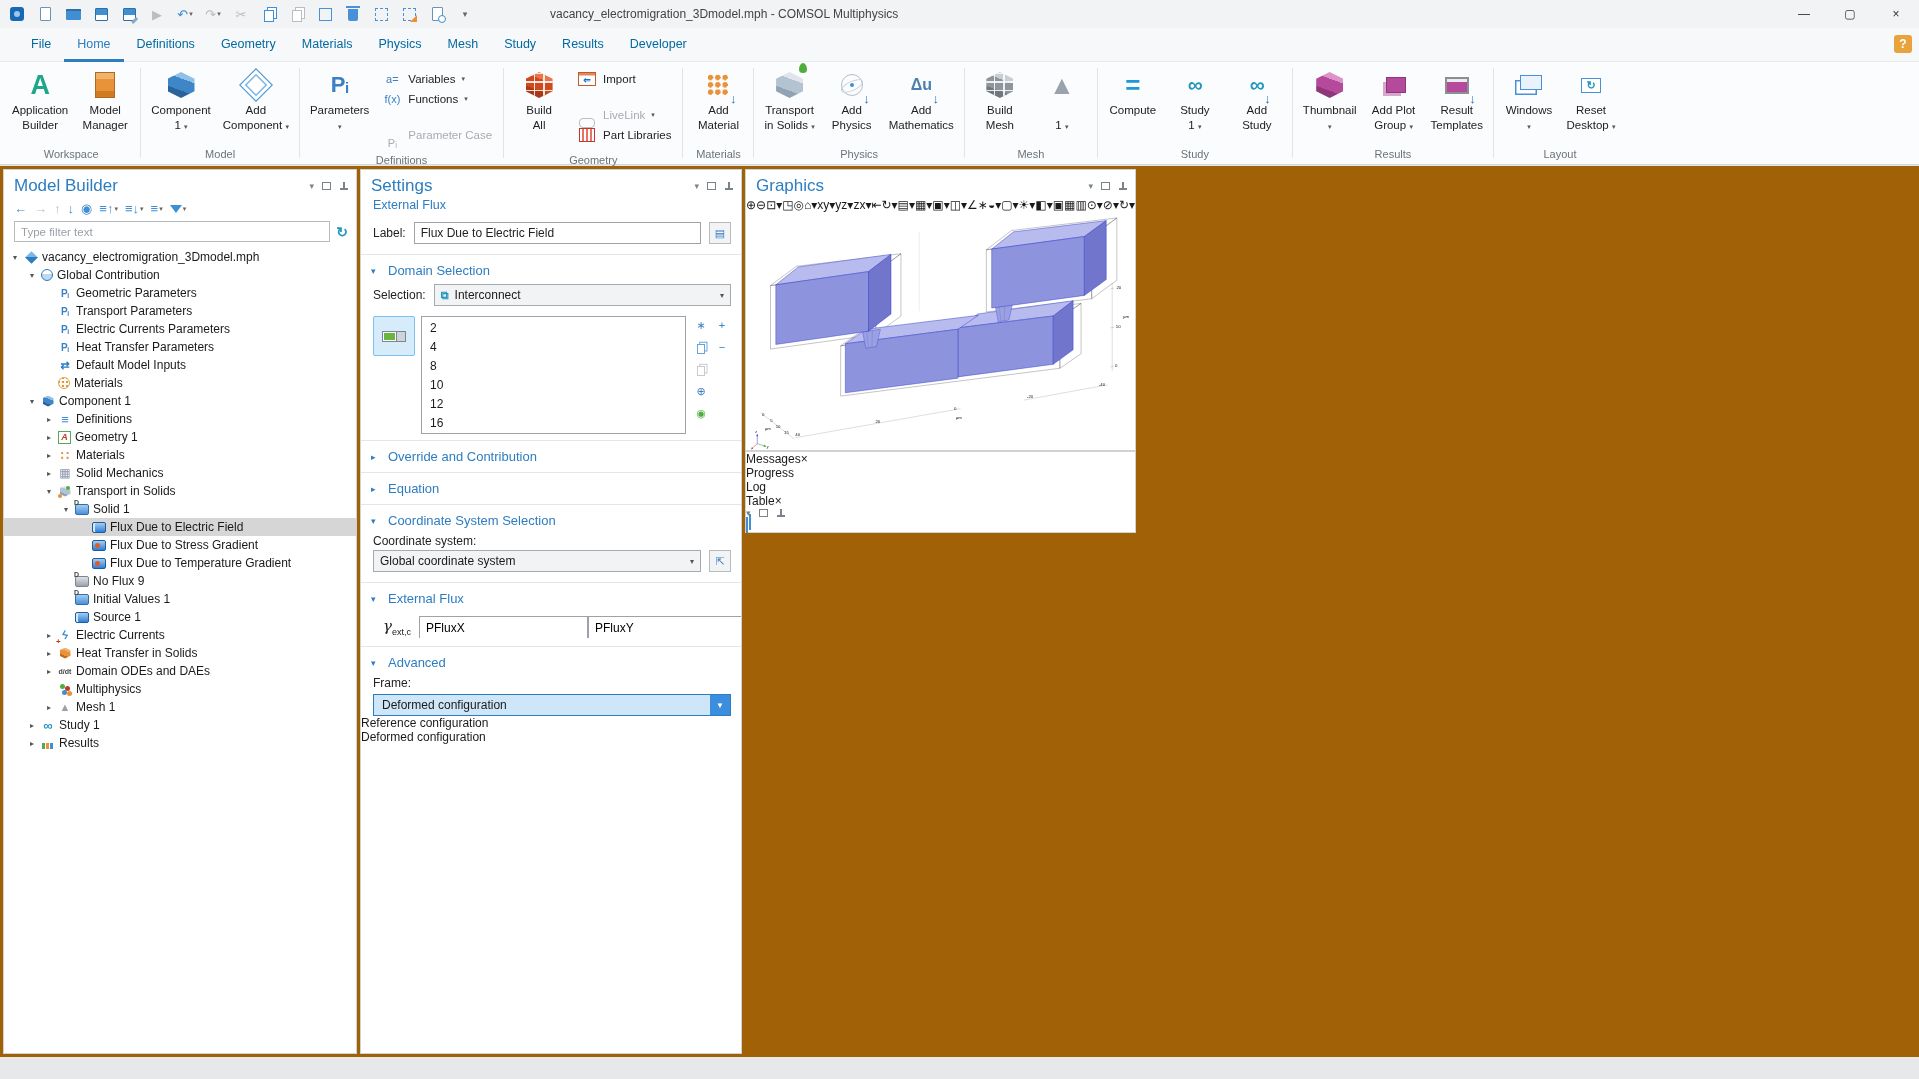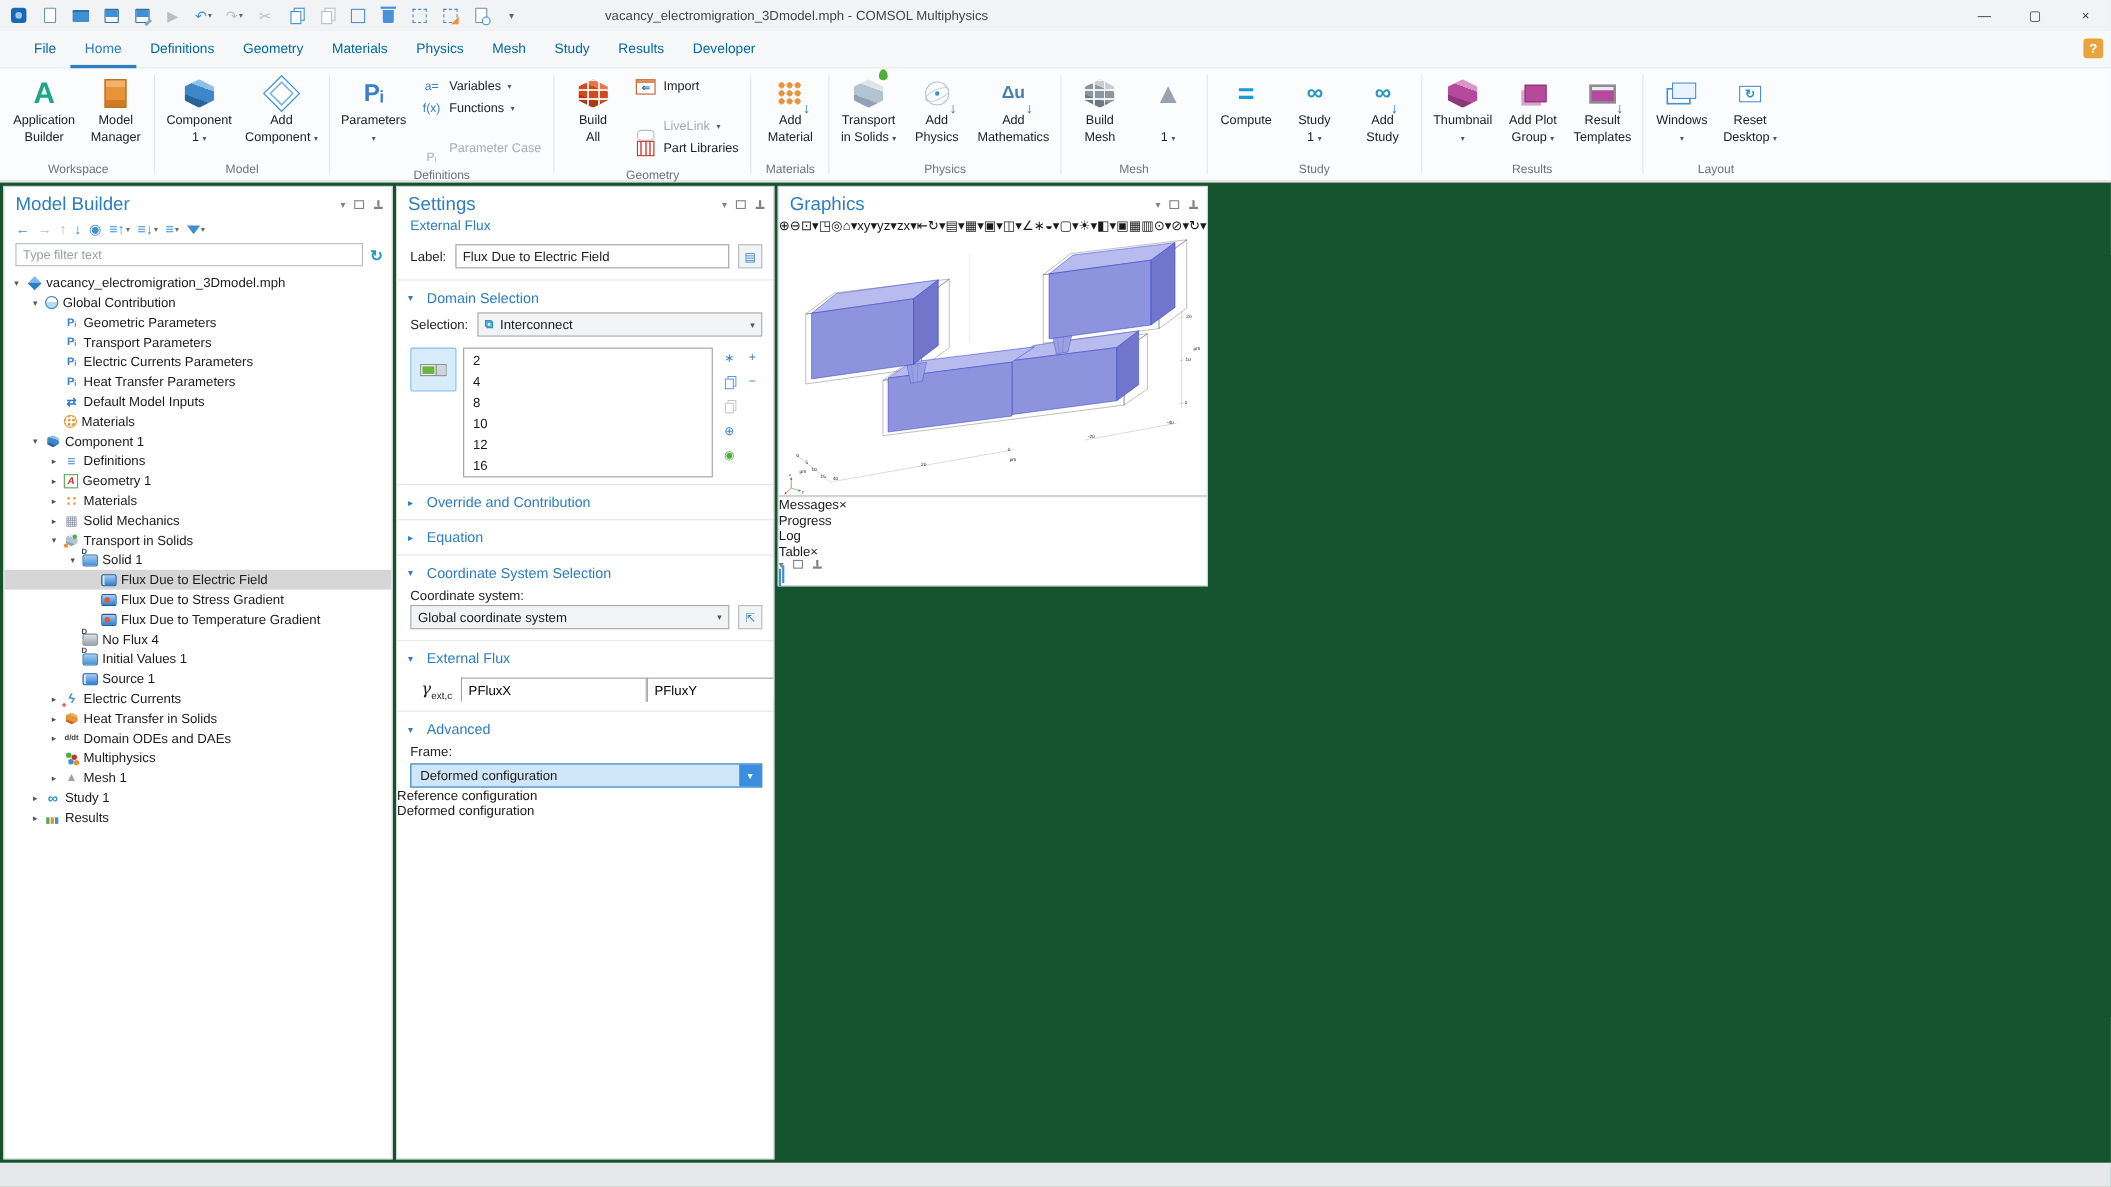--- a/index.html
+++ b/index.html
@@ -72,21 +72,21 @@
   .iwin2.big { width:22px; height:15px; }
   .ireset { width:20px; height:15px; border:1.5px solid #4a90d9; background:#fff; display:flex; align-items:center; justify-content:center; color:#2596be; font-size:11px; font-weight:bold; }
   .iimport { width:18px; height:14px; border:1.5px solid #c45a28; background:#fff; box-shadow:inset 0 2.5px 0 #e08a5a; display:flex; align-items:flex-end; justify-content:center; color:#1d70c0; font-size:9px; font-weight:bold; }
   .ipart { width:16px; height:14px; border:1.5px solid #c0392b; background:repeating-linear-gradient(90deg,#fff 0 2px,#e57368 2px 4px); }
   .ilive { width:16px; height:10px; border:1.5px solid #b9bec3; border-radius:4px; position:relative; }
   .istack { width:20px; height:16px; background:#b5499c; border:1.5px solid #8d3679; box-shadow:-4px 4px 0 -1px #d5a8c9,-4px -0px 0 -1px transparent; position:relative; margin-left:4px;}
   .istack::after{content:"";position:absolute;left:-7px;top:3px;width:20px;height:16px;border:1.5px solid #8d3679;background:#cf86bd;z-index:-1;}
   .itemplate { width:24px; height:17px; border:2px solid #8a8f94; background:#b5499c; box-shadow:inset 0 3px 0 #e9ebee; position:relative; }
 
   
-  .workarea { position:absolute; left:0; right:0; top:166px; bottom:22px; display:flex; gap:3px; padding:3px; background:#14532d; }
+  .workarea { position:absolute; left:0; right:0; top:166px; bottom:22px; display:flex; gap:3px; padding:3px; background:#a16207; }
   .panel { background:#fff; border:1px solid #cfd3d6; display:flex; flex-direction:column; min-width:0; }
   .p-head { display:flex; align-items:center; padding:6px 8px 2px 10px; }
   .p-title { font-size:17px; color:#2d7dc1; }
   .p-icons { margin-left:auto; display:flex; gap:8px; align-items:center; color:#7b838a; font-size:9px; }
   .pin { position:relative; width:9px; height:9px; display:inline-block; }
   .pin::before { content:""; position:absolute; left:4px; top:0; width:2px; height:6px; background:#7b838a; }
   .pin::after { content:""; position:absolute; left:1px; top:6px; width:8px; height:2px; background:#7b838a; }
   .float-ic { width:9px; height:8px; border:1.5px solid #7b838a; }
 
   
@@ -128,21 +128,21 @@
   .ti-electric-currents::before { content:"ϟ"; color:#3f8fd2; font-size:12px; font-weight:bold; transform:rotate(10deg); }
   .ti-electric-currents::after { content:"+"; position:absolute; left:-2px; bottom:-4px; color:#c0392b; font-size:8px; font-weight:bold; }
   .ti-heat-transfer::before { content:""; width:11px; height:11px; clip-path:polygon(50% 0,100% 26%,100% 74%,50% 100%,0 74%,0 26%); background:linear-gradient(200deg,#f0b26a 0 32%,#e8923a 32% 66%,#c06a1e 66%); }
   .ti-ode::before { content:"d/dt"; color:#444; font-size:7px; font-weight:bold; }
   .ti-multiphysics::before { content:""; width:5px; height:5px; border-radius:50%; background:#4fae3b; box-shadow:5px 2px 0 #c0392b,2px 6px 0 #3f8fd2,7px 7px 0 #e8923a; margin:-6px 0 0 -6px; }
   .ti-mesh::before { content:"▲"; color:#9aa2ad; font-size:11px; }
   .ti-study::before { content:"∞"; color:#2596be; font-size:13px; font-weight:bold; }
   .ti-results::before { content:""; position:absolute; left:1px; bottom:1px; width:3px; height:6px; background:#58a758; box-shadow:4px 0 0 #e8923a,8px 0 0 #3f8fd2; }
 
   
-  .settings { width:344px; flex:none; position:relative; }
+  .settings { width:382px; flex:none; position:relative; }
   .s-sub { font-size:12.5px; color:#2d7dc1; padding:0 10px 6px 12px; }
   .s-body { flex:1; overflow:hidden; padding-bottom:8px; }
   .s-row { display:flex; align-items:center; gap:8px; padding:4px 10px 8px 12px; }
   .s-label { font-size:12px; color:#222; }
   .s-input { flex:1; height:22px; border:1px solid #9da2a8; padding:0 6px; font-size:12px; font-family:inherit; color:#222; background:#fff; }
   .sq-btn { width:22px; height:22px; border:1px solid #b6bbc0; background:#f2f3f4; display:flex; align-items:center; justify-content:center; color:#3b7fc4; font-size:11px; flex:none; }
   .s-divider { height:1px; background:#e3e6e8; margin:2px 0 0 0; }
   .s-section { display:flex; align-items:center; gap:7px; padding:8px 12px 6px 10px; color:#2d7dc1; font-size:13px; }
   .s-section .sarrow { font-size:9px; width:10px; }
   .sel-dropdown { flex:1; height:22px; background:#f2f3f4; border:1px solid #a6abb0; display:flex; align-items:center; gap:6px; padding:0 6px; font-size:12px; }
@@ -588,21 +588,21 @@
           <span class="tlabel">Flux Due to Stress Gradient</span>
         </div>
         <div class="trow" style="padding-left: 74px;">
           <span class="tarrow"></span>
           <span class="ti ti-flux-dot"></span>
           <span class="tlabel">Flux Due to Temperature Gradient</span>
         </div>
         <div class="trow" style="padding-left: 57px;">
           <span class="tarrow"></span>
           <span class="ti ti-domain-gray"></span>
-          <span class="tlabel">No Flux 4</span>
+          <span class="tlabel">No Flux 9</span>
         </div>
         <div class="trow" style="padding-left: 57px;">
           <span class="tarrow"></span>
           <span class="ti ti-domain-d"></span>
           <span class="tlabel">Initial Values 1</span>
         </div>
         <div class="trow" style="padding-left: 57px;">
           <span class="tarrow"></span>
           <span class="ti ti-flux"></span>
           <span class="tlabel">Source 1</span>

